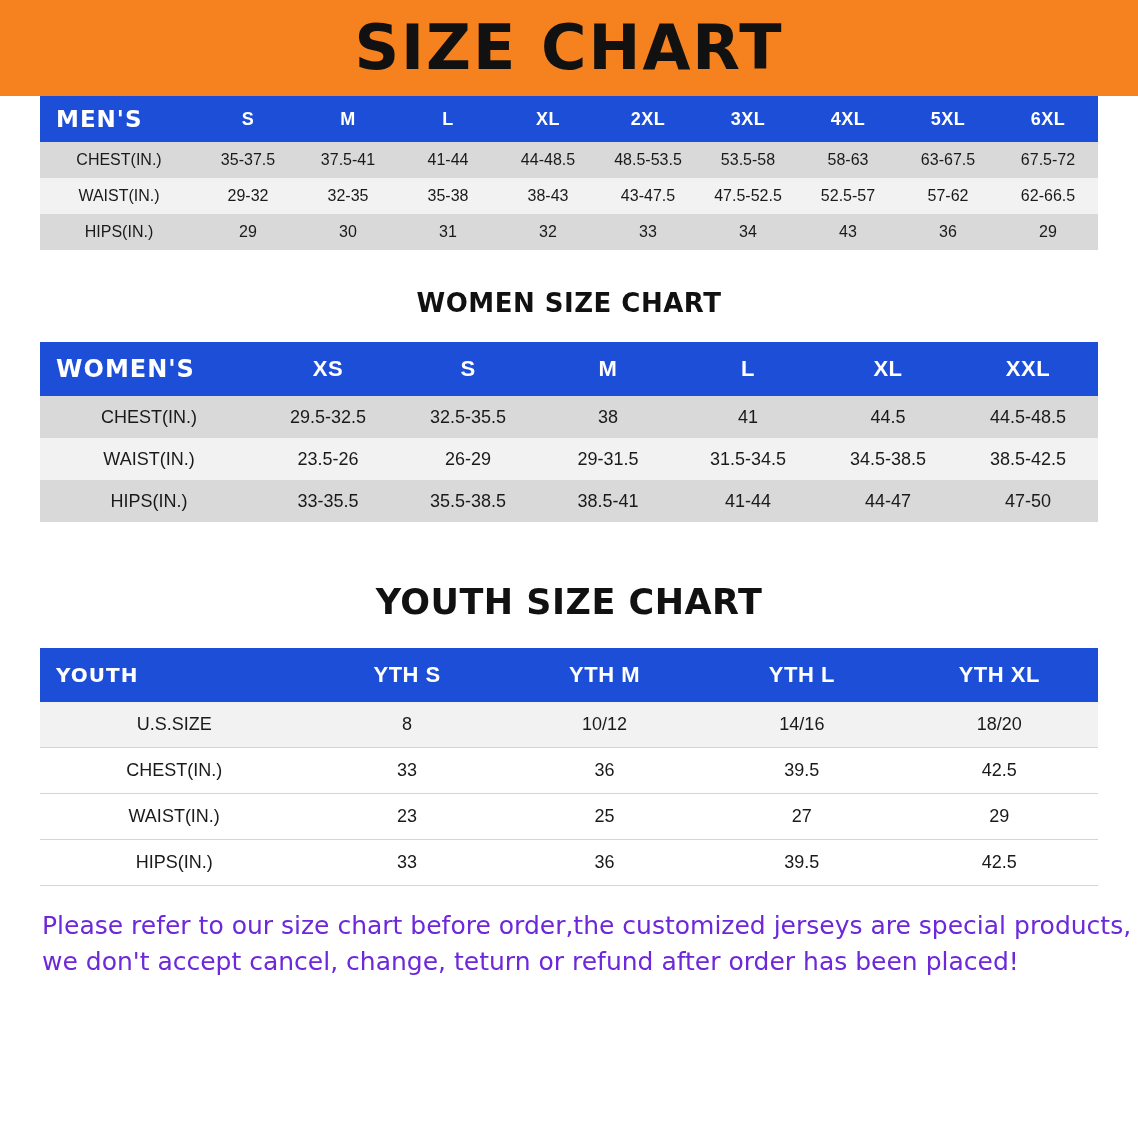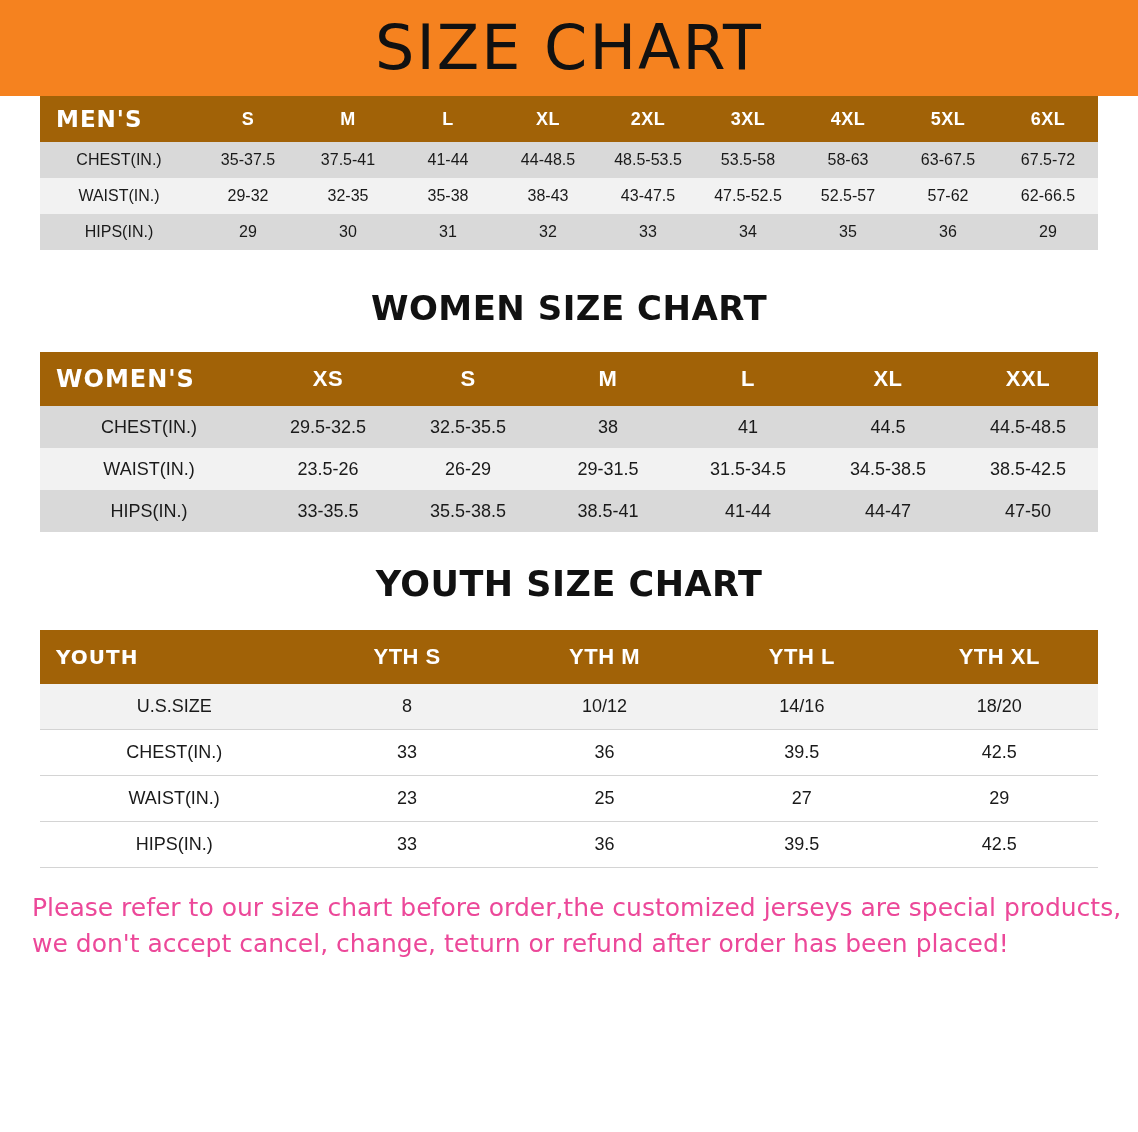--- a/index.html
+++ b/index.html
@@ -25,48 +25,48 @@
     width: 100%;
     height: 96px;
     background: #F5821F;
     display: flex;
     align-items: center;
     justify-content: center;
     box-sizing: border-box;
   }
   .banner-title {
     font-family: "DejaVu Sans", sans-serif;
-    font-weight: normal;
+    font-weight: bold;
     font-size: 62px;
     letter-spacing: 2px;
     color: #111111;
     line-height: 1;
   }
 
   
   .section-title {
     text-align: center;
     font-family: "DejaVu Sans", sans-serif;
     font-weight: bold;
     color: #111111;
     letter-spacing: 0.5px;
   }
   .section-title.man {
     font-size: 35px;
     margin-top: 30px;
     margin-bottom: 22px;
   }
   .section-title.women {
-    font-size: 34px;
+    font-size: 26px;
     margin-top: 38px;
     margin-bottom: 24px;
   }
   .section-title.youth {
     font-size: 35px;
-    margin-top: 32px;
+    margin-top: 60px;
     margin-bottom: 26px;
   }
 
   
   .tbl-wrap {
     padding: 0 40px;
     box-sizing: border-box;
   }
   table.size-table {
     width: 1058px;
@@ -75,21 +75,21 @@
   }
   table.size-table th,
   table.size-table td {
     text-align: center;
     font-family: "Liberation Sans", sans-serif;
     color: #1a1a1a;
     padding: 0;
   }
   
   table.size-table thead tr {
-    background: #a16207;
+    background: #1d4ed8;
   }
   table.size-table thead th {
     color: #ffffff;
     height: 46px;
     font-size: 19px;
     font-weight: bold;
     letter-spacing: 0.5px;
   }
   table.size-table thead th.label-col {
     text-align: left;
@@ -124,23 +124,23 @@
 
   
   #youth-table thead th { height: 54px; font-size: 22px; }
   #youth-table thead th.label-col { font-size: 20px; }
   #youth-table tbody td { height: 45px; font-size: 18px; }
   #youth-table tbody tr td { border-bottom: 1px solid #d4d4d4; }
 
   
   .note {
     margin-top: 22px;
-    padding: 0 32px;
+    padding: 0 42px;
     box-sizing: border-box;
-    color: #ec4899;
+    color: #6d28d9;
     font-family: "DejaVu Sans", sans-serif;
     font-size: 25px;
     line-height: 1.42;
     text-align: left;
   }
   .note div { white-space: nowrap; }
 </style>
 </head>
 <body>
 
@@ -204,21 +204,21 @@
           <td>62-66.5</td>
         </tr>
         <tr class="row-dark">
           <td class="label-col">HIPS(IN.)</td>
           <td>29</td>
           <td>30</td>
           <td>31</td>
           <td>32</td>
           <td>33</td>
           <td>34</td>
-          <td>35</td>
+          <td>43</td>
           <td>36</td>
           <td>29</td>
         </tr>
       </tbody>
     </table>
   </div>
 
   <div class="section-title women">WOMEN SIZE CHART</div>
   <div class="tbl-wrap">
     <table class="size-table" id="women-table">

